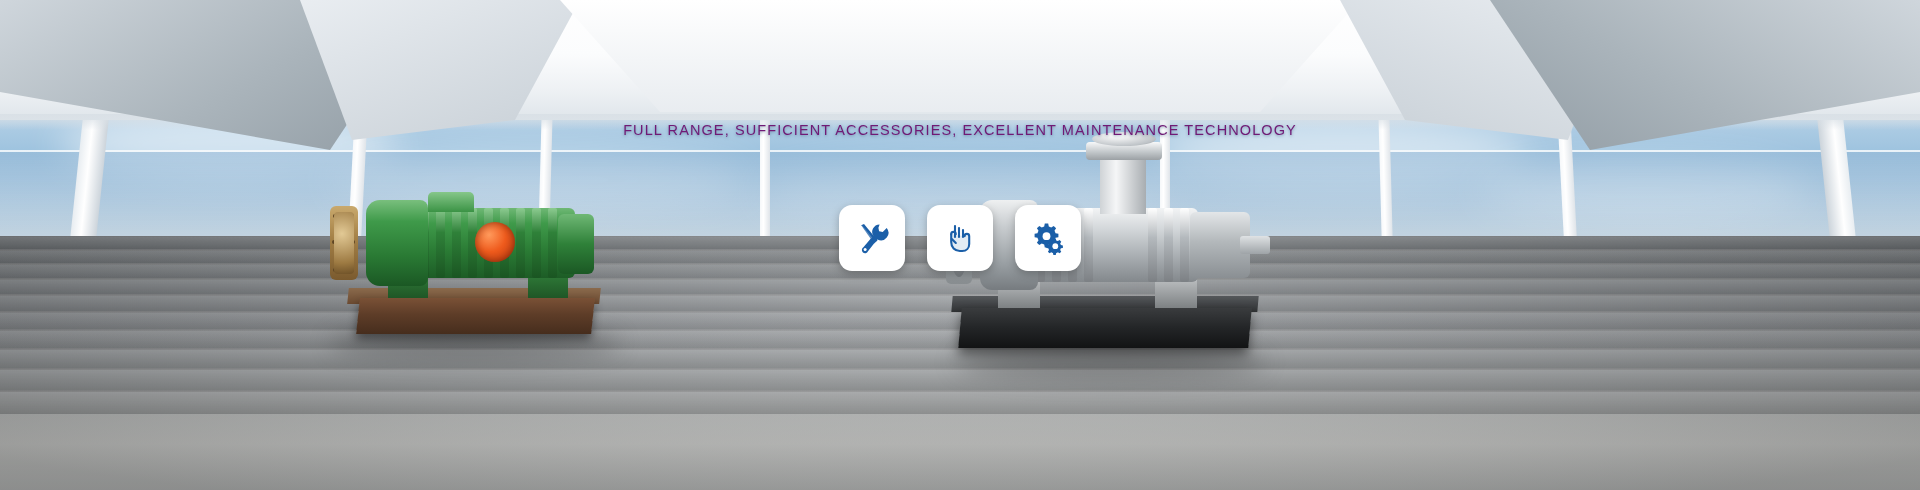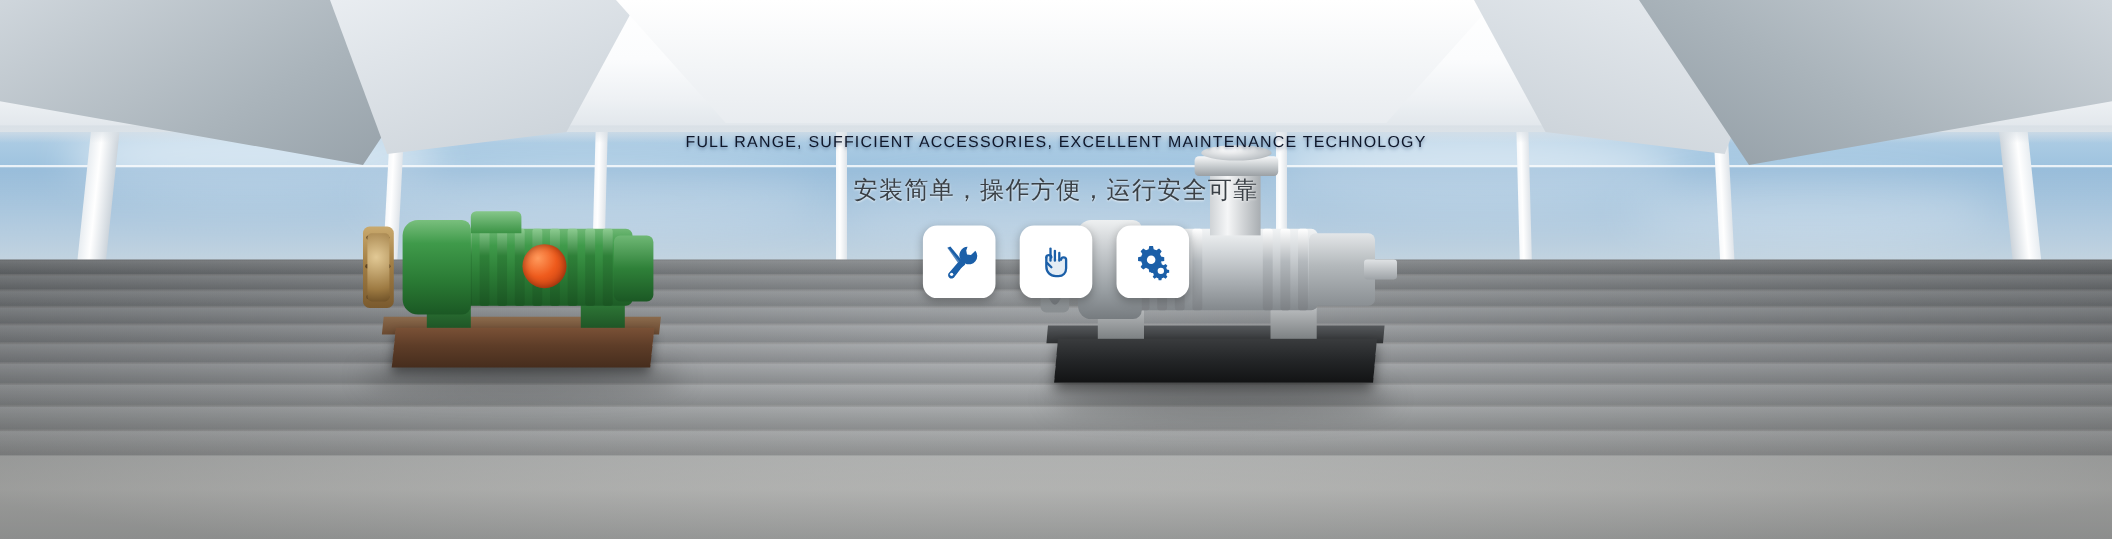--- a/index.html
+++ b/index.html
@@ -102,21 +102,21 @@
     color:#1b4f9c;
     text-shadow:
       2px 0 0 #fff,-2px 0 0 #fff,0 2px 0 #fff,0 -2px 0 #fff,
       2px 2px 0 #fff,-2px 2px 0 #fff,2px -2px 0 #fff,-2px -2px 0 #fff,
       3px 3px 0 #fff,-3px 3px 0 #fff,3px -3px 0 #fff,-3px -3px 0 #fff,
       0 4px 10px rgba(255,255,255,.9);
     white-space:nowrap;
   }
   .subtitle-en{
     position:absolute;left:0;top:122px;width:1920px;text-align:center;
-    font-size:14.5px;letter-spacing:1.1px;color:#0f172a;
+    font-size:14.5px;letter-spacing:1.1px;color:#701a75;
     text-shadow:0 1px 3px rgba(60,90,130,.55);
     white-space:nowrap;
   }
   .subtitle-cn{
     position:absolute;left:0;top:158px;width:1920px;text-align:center;
     font-size:22px;color:#3a4046;letter-spacing:1px;
     text-shadow:0 1px 2px rgba(255,255,255,.75);
     white-space:nowrap;
   }
 
@@ -309,21 +309,20 @@
     <div class="pr-head"></div>
     <div class="pr-tail"></div>
     <div class="pr-riser"></div>
     <div class="pr-topflange"></div>
     <div class="pr-topcap"></div>
     <div class="pr-shaft"></div>
     <div class="pr-flangeL"></div>
   </div>
 
   <div class="subtitle-en">FULL RANGE, SUFFICIENT ACCESSORIES, EXCELLENT MAINTENANCE TECHNOLOGY</div>
-  <div class="subtitle-cn">安装简单，操作方便，运行安全可靠</div>
 
   <div class="tiles">
 
     <div class="tile">
       <span>
         <svg width="34" height="34" viewBox="0 0 34 34" fill="#1b5fa8">
           <path d="M6.2 4.2 L9.0 3.0 L22.5 19.5 L19.0 22.4 Z"></path>
           <path d="M5.0 6.0 L7.2 4.6 L20.6 20.8 L18.4 22.4 Z" fill="#fff" opacity="0.25"></path>
           <path d="M24.6 3.4 a7.6 7.6 0 0 0 -6.0 12.0 l-3.2 2.7 -7.0 8.2 a3.2 3.2 0 1 0 4.6 4.0 l6.6 -8.6 2.8 -3.2 a7.6 7.6 0 0 0 9.3 -11.6 l-4.0 4.0 -3.6 -0.6 -0.7 -3.6 z"></path>
           <circle cx="10.1" cy="28.4" r="1.5" fill="#fff"></circle>

